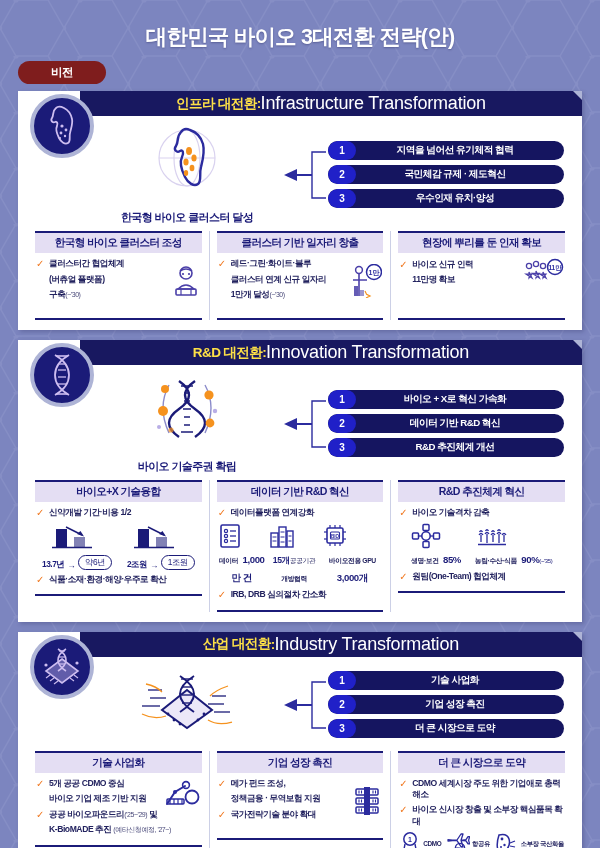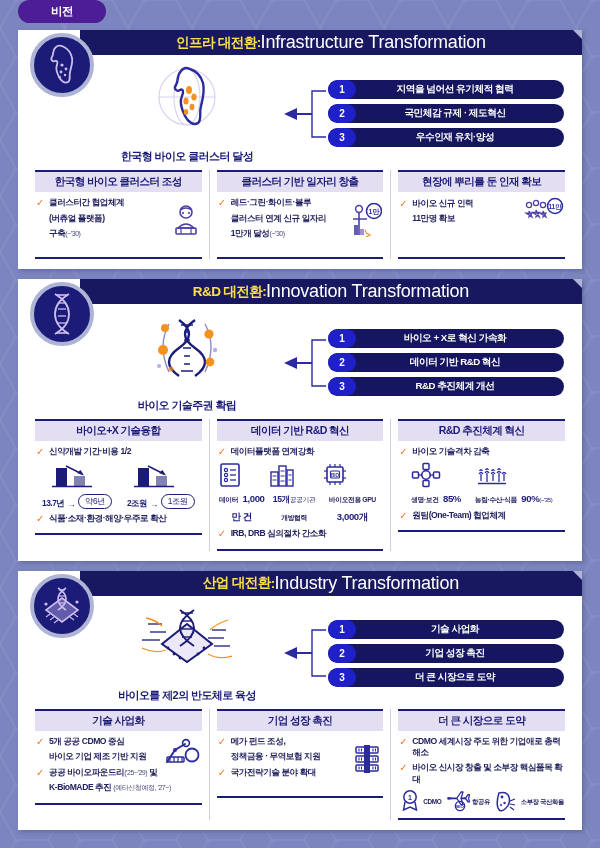--- a/index.html
+++ b/index.html
@@ -53,21 +53,21 @@
   .kv-row {
     display: flex;
     align-items: stretch;
     margin-bottom: 7px;
     height: 23px;
     position: relative;
   }
   .kv-label {
     width: 88px;
     flex: 0 0 88px;
-    background: #4c1d95;
+    background: #7f1d1d;
     color: #fff;
     font-size: 11.5px;
     font-weight: bold;
     letter-spacing: -0.5px;
     border-radius: 12px;
     display: flex;
     align-items: center;
     justify-content: center;
     position: relative;
     z-index: 3;
@@ -370,20 +370,21 @@
       <circle cx="16" cy="0" r="2.6" fill="#8e96ca"></circle>
       <circle cx="0" cy="28" r="2.2" fill="#8e96ca"></circle>
     </pattern>
   </defs>
   <rect width="600" height="848" fill="#7c85bf"></rect>
   <rect width="600" height="848" fill="url(#hexpat)" opacity="0.55"></rect>
 </svg>
 
 <div class="page">
 
+  <div class="main-title">대한민국 바이오 3대전환 전략(안)</div>
 
   <div class="kv-rows">
 
     <div class="kv-row">
       <div class="kv-label">비전</div>
     </div>
 
   </div>
 
   <div class="section">
@@ -841,21 +842,20 @@
               <path d="M100 52 q-14 4 -24 -2"></path>
           </g>
           <g fill="#1b1b78">
             <circle cx="36" cy="44" r="1.4"></circle>
               <circle cx="42" cy="50" r="1.4"></circle>
             <circle cx="48" cy="54" r="1.4"></circle>
               <circle cx="66" cy="50" r="1.4"></circle>
             <circle cx="72" cy="44" r="1.4"></circle>
           </g>
         </svg>
-        <div class="goal-caption">바이오를 제2의 반도체로 육성</div>
       </div>
 
       <div class="goal-connector">
         <svg width="46" height="62" viewBox="0 0 46 62">
           <path d="M44 8 L30 8 L30 54 L44 54" fill="none" stroke="#2b2b9e" stroke-width="1.4"></path>
           <line x1="30" y1="31" x2="14" y2="31" stroke="#2b2b9e" stroke-width="2"></line>
           <polygon points="2,31 15,25 15,37" fill="#2b2b9e"></polygon>
         </svg>
       </div>
 

